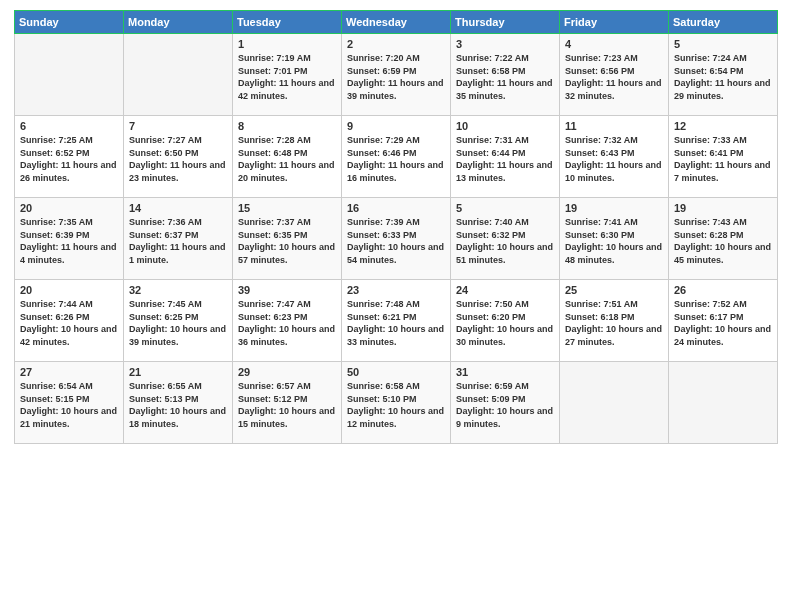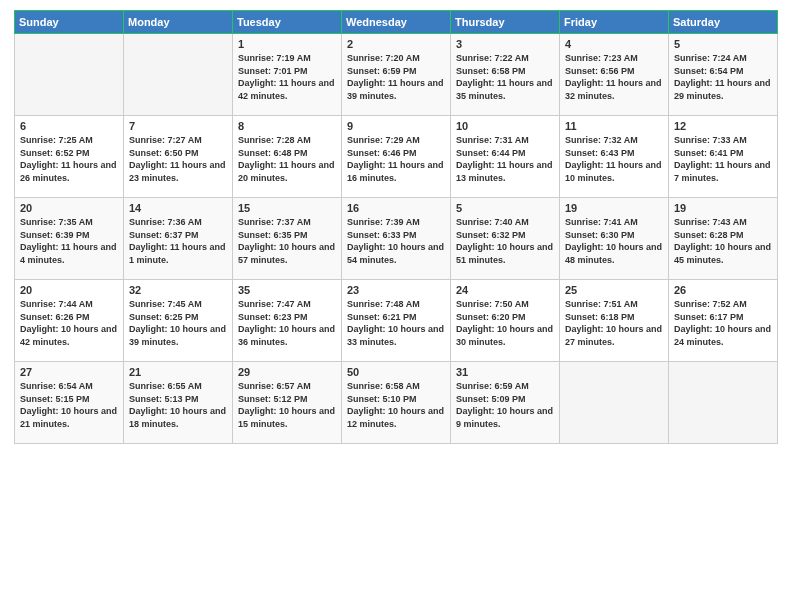--- a/index.html
+++ b/index.html
@@ -187,21 +187,21 @@
         <tr>
           <td>
             <span class="day-num">20</span>
             <div class="cell-text">Sunrise: 7:44 AM<br>Sunset: 6:26 PM<br>Daylight: 10 hours and 42 minutes.</div>
           </td>
           <td>
             <span class="day-num">32</span>
             <div class="cell-text">Sunrise: 7:45 AM<br>Sunset: 6:25 PM<br>Daylight: 10 hours and 39 minutes.</div>
           </td>
           <td>
-            <span class="day-num">35</span>
+            <span class="day-num">39</span>
             <div class="cell-text">Sunrise: 7:47 AM<br>Sunset: 6:23 PM<br>Daylight: 10 hours and 36 minutes.</div>
           </td>
           <td>
             <span class="day-num">23</span>
             <div class="cell-text">Sunrise: 7:48 AM<br>Sunset: 6:21 PM<br>Daylight: 10 hours and 33 minutes.</div>
           </td>
           <td>
             <span class="day-num">24</span>
             <div class="cell-text">Sunrise: 7:50 AM<br>Sunset: 6:20 PM<br>Daylight: 10 hours and 30 minutes.</div>
           </td>

